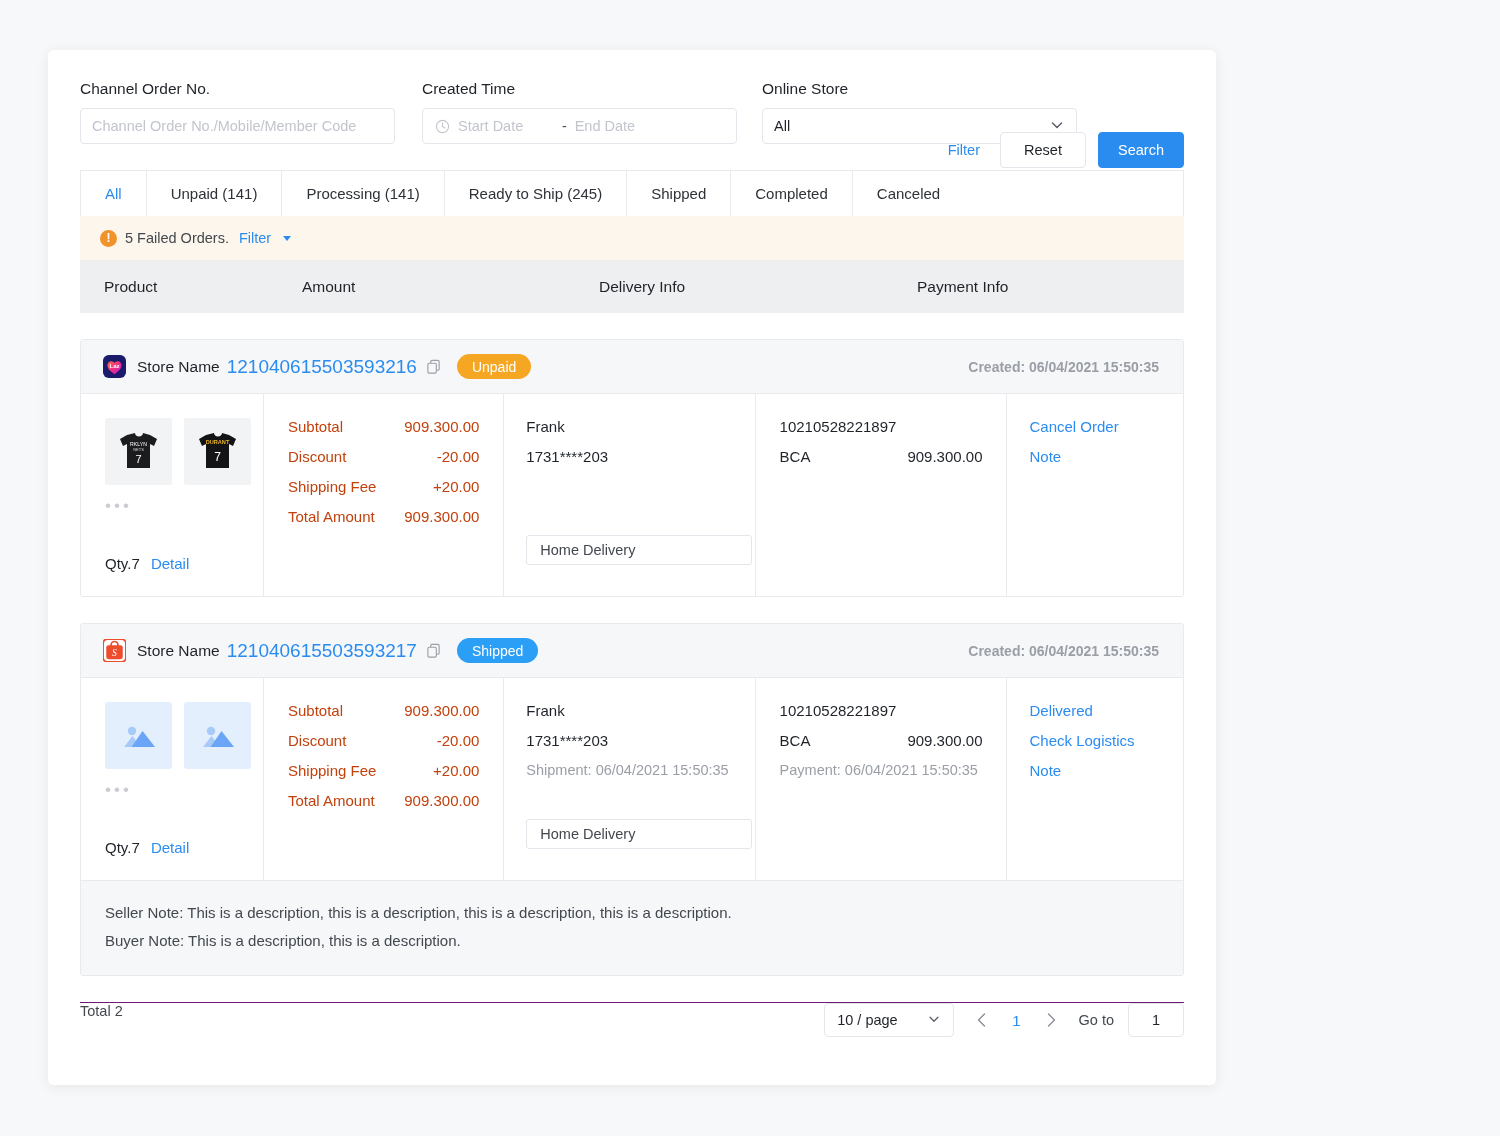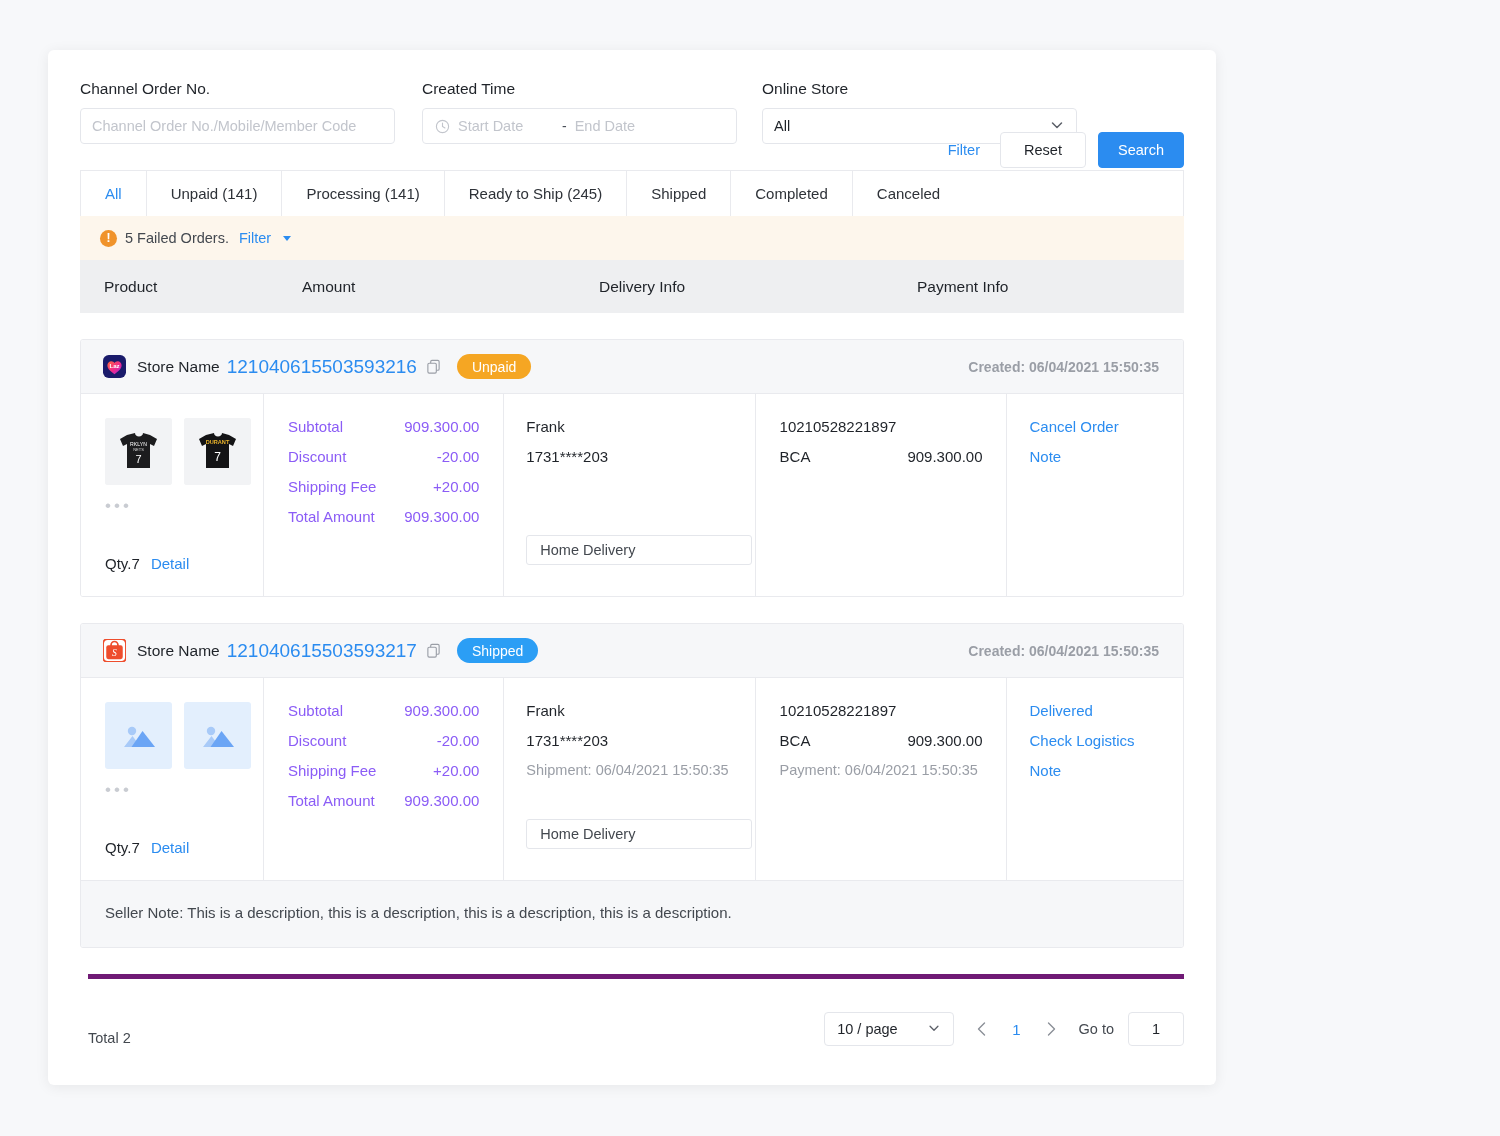--- a/index.html
+++ b/index.html
@@ -213,21 +213,21 @@
     line-height: 10px;
   }
   .qty-row {
     margin-top: 44px;
     font-size: 15px; color: #1f2329;
   }
   .qty-row .detail { color: #2b8cf0; margin-left: 7px; cursor: pointer; }
 
   .amt-line {
     display: flex; justify-content: space-between;
-    font-size: 15px; color: #8b5cf6;
+    font-size: 15px; color: #c2410c;
     margin-bottom: 13px;
   }
   .amt-line:last-child { margin-bottom: 0; }
 
   .info-line { font-size: 15px; color: #1f2329; margin-bottom: 13px; }
   .info-muted { font-size: 14.5px; color: #9a9ea6; margin-bottom: 13px; }
   .pay-line {
     display: flex; justify-content: space-between;
     font-size: 15px; color: #1f2329; margin-bottom: 13px;
   }
@@ -249,24 +249,24 @@
 
   .notes {
     background: #f6f7f9;
     border-top: 1px solid #e9eaee;
     padding: 18px 24px 20px 24px;
   }
   .note-line { font-size: 15px; color: #43484f; line-height: 28px; }
 
   
   .footer {
-    margin: 26px 32px 0 40px;
-    border-top: 5px solid #701a75;
+    margin: 26px 32px 0 32px;
+    border-top: 1px solid #701a75;
     height: 72px;
-    display: flex; align-items: flex-end;
+    display: flex; align-items: flex-start;
     font-size: 14.5px; color: #43484f;
   }
   .total { }
   .pager { margin-left: auto; display: flex; align-items: center; gap: 14px; }
   .page-size {
     width: 130px; height: 34px;
     border: 1px solid #e4e6eb; border-radius: 4px;
     display: flex; align-items: center; justify-content: space-between;
     padding: 0 12px; font-size: 14.5px; color: #1f2329; cursor: pointer;
   }
@@ -545,20 +545,21 @@
 
         <div class="cell actions">
           <span class="act-link">Delivered</span>
           <span class="act-link">Check Logistics</span>
           <span class="act-link">Note</span>
         </div>
       </div>
 
       <div class="notes">
         <div class="note-line">Seller Note: This is a description, this is a description, this is a description, this is a description.</div>
+        <div class="note-line">Buyer Note:  This is a description, this is a description.</div>
       </div>
     </div>
   </div>
 
   <div class="footer">
     <span class="total">Total 2</span>
     <div class="pager">
       <div class="page-size">
         <span>10 / page</span>
         <span>

